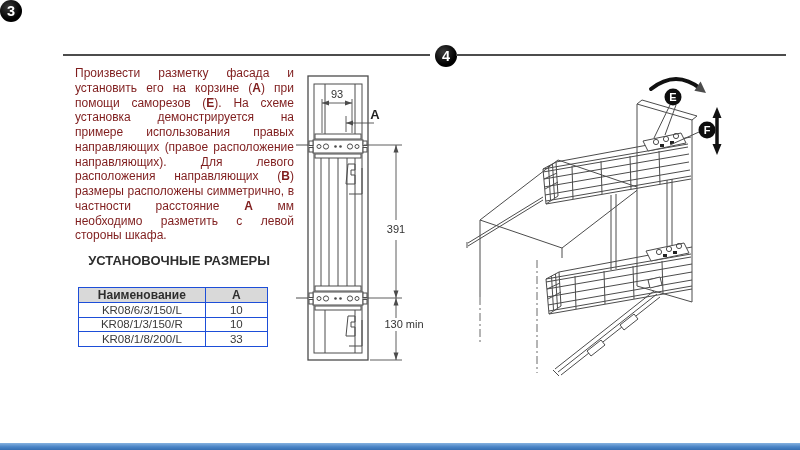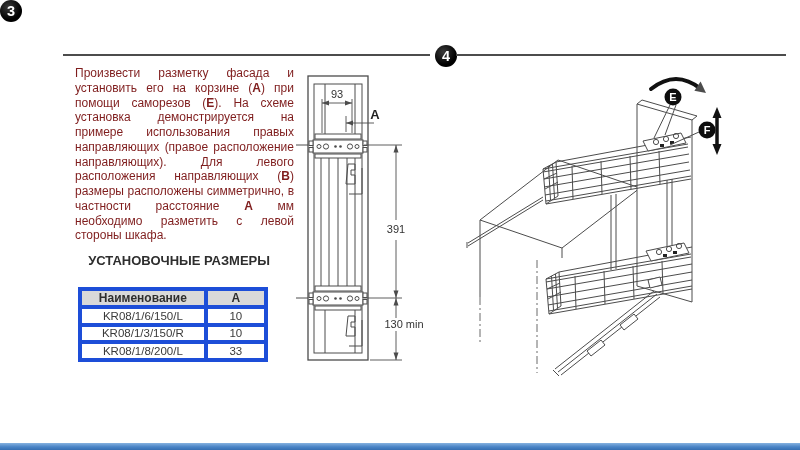--- a/index.html
+++ b/index.html
@@ -11,21 +11,21 @@
          color:#fff;font-weight:bold;font-size:14.5px;line-height:22px;
          text-align:center;}
   .rule{position:absolute;height:1.5px;background:#4c4c4c;}
   .para{position:absolute;left:75px;top:66px;width:219px;margin:0;
         font-size:12px;line-height:14.75px;text-align:justify;color:#7f1d1d;}
   .tbl-title{position:absolute;left:76px;top:253px;width:194px;
              font-size:13px;font-weight:bold;line-height:15px;
              text-align:right;color:#2e2e2e;}
   table.dims{position:absolute;left:78px;top:287px;width:190px;
              border-collapse:collapse;border:1.5px solid #3c3c3c;}
-  table.dims th, table.dims td{border:4px solid #1d4ed8;padding:0;
+  table.dims th, table.dims td{border:1px solid #1d4ed8;padding:0;
              text-align:center;height:13.6px;}
   table.dims th{background:#d9d9d9;font-size:12px;font-weight:bold;color:#2e2e2e;}
   table.dims td{font-size:11.5px;color:#3a3a3a;}
   table.dims .c-name{width:127px;}
   table.dims .c-a{width:63px;}
   .s4text{position:absolute;left:457px;top:66px;margin:0;font-size:12.3px;color:#3a3a3a;}
   svg{position:absolute;}
   .front-view{left:288px;top:68px;}
   .iso-view{left:455px;top:65px;}
   .footer-bar{position:absolute;left:0;bottom:0;width:800px;height:7px;
@@ -60,21 +60,21 @@
 
   <table class="dims">
     <thead>
       <tr>
         <th class="c-name">Наименование</th>
         <th class="c-a">А</th>
       </tr>
     </thead>
     <tbody>
         <tr>
-          <td class="c-name">KR08/1/6/150/L</td>
+          <td class="c-name">KR08/6/3/150/L</td>
           <td class="c-a">10</td>
         </tr>
         <tr>
           <td class="c-name">KR08/1/3/150/R</td>
           <td class="c-a">10</td>
         </tr>
         <tr>
           <td class="c-name">KR08/1/8/200/L</td>
           <td class="c-a">33</td>
         </tr>

